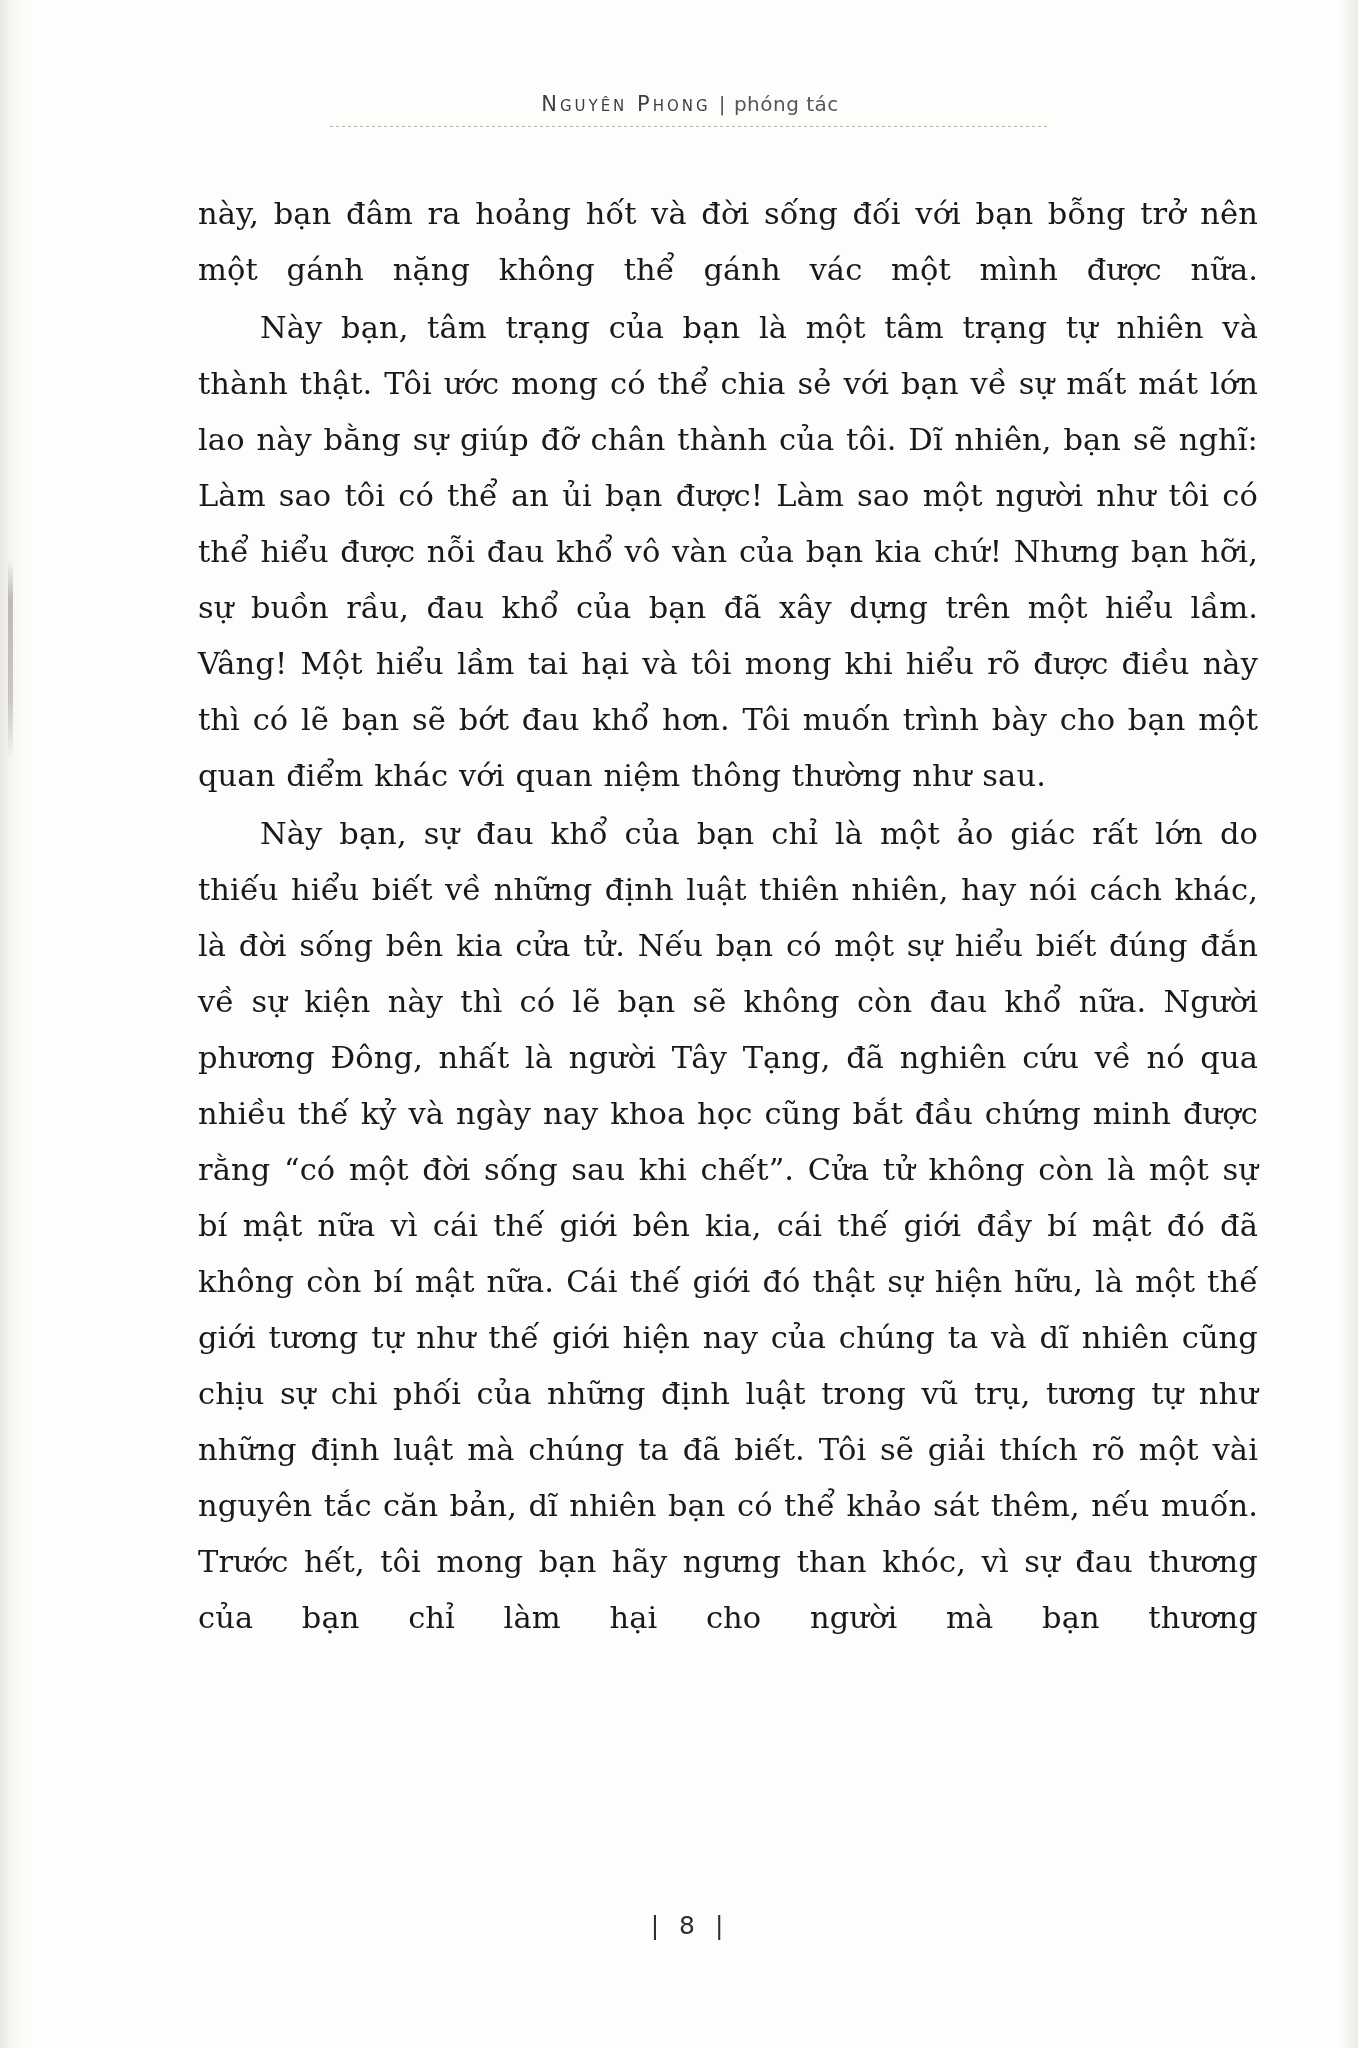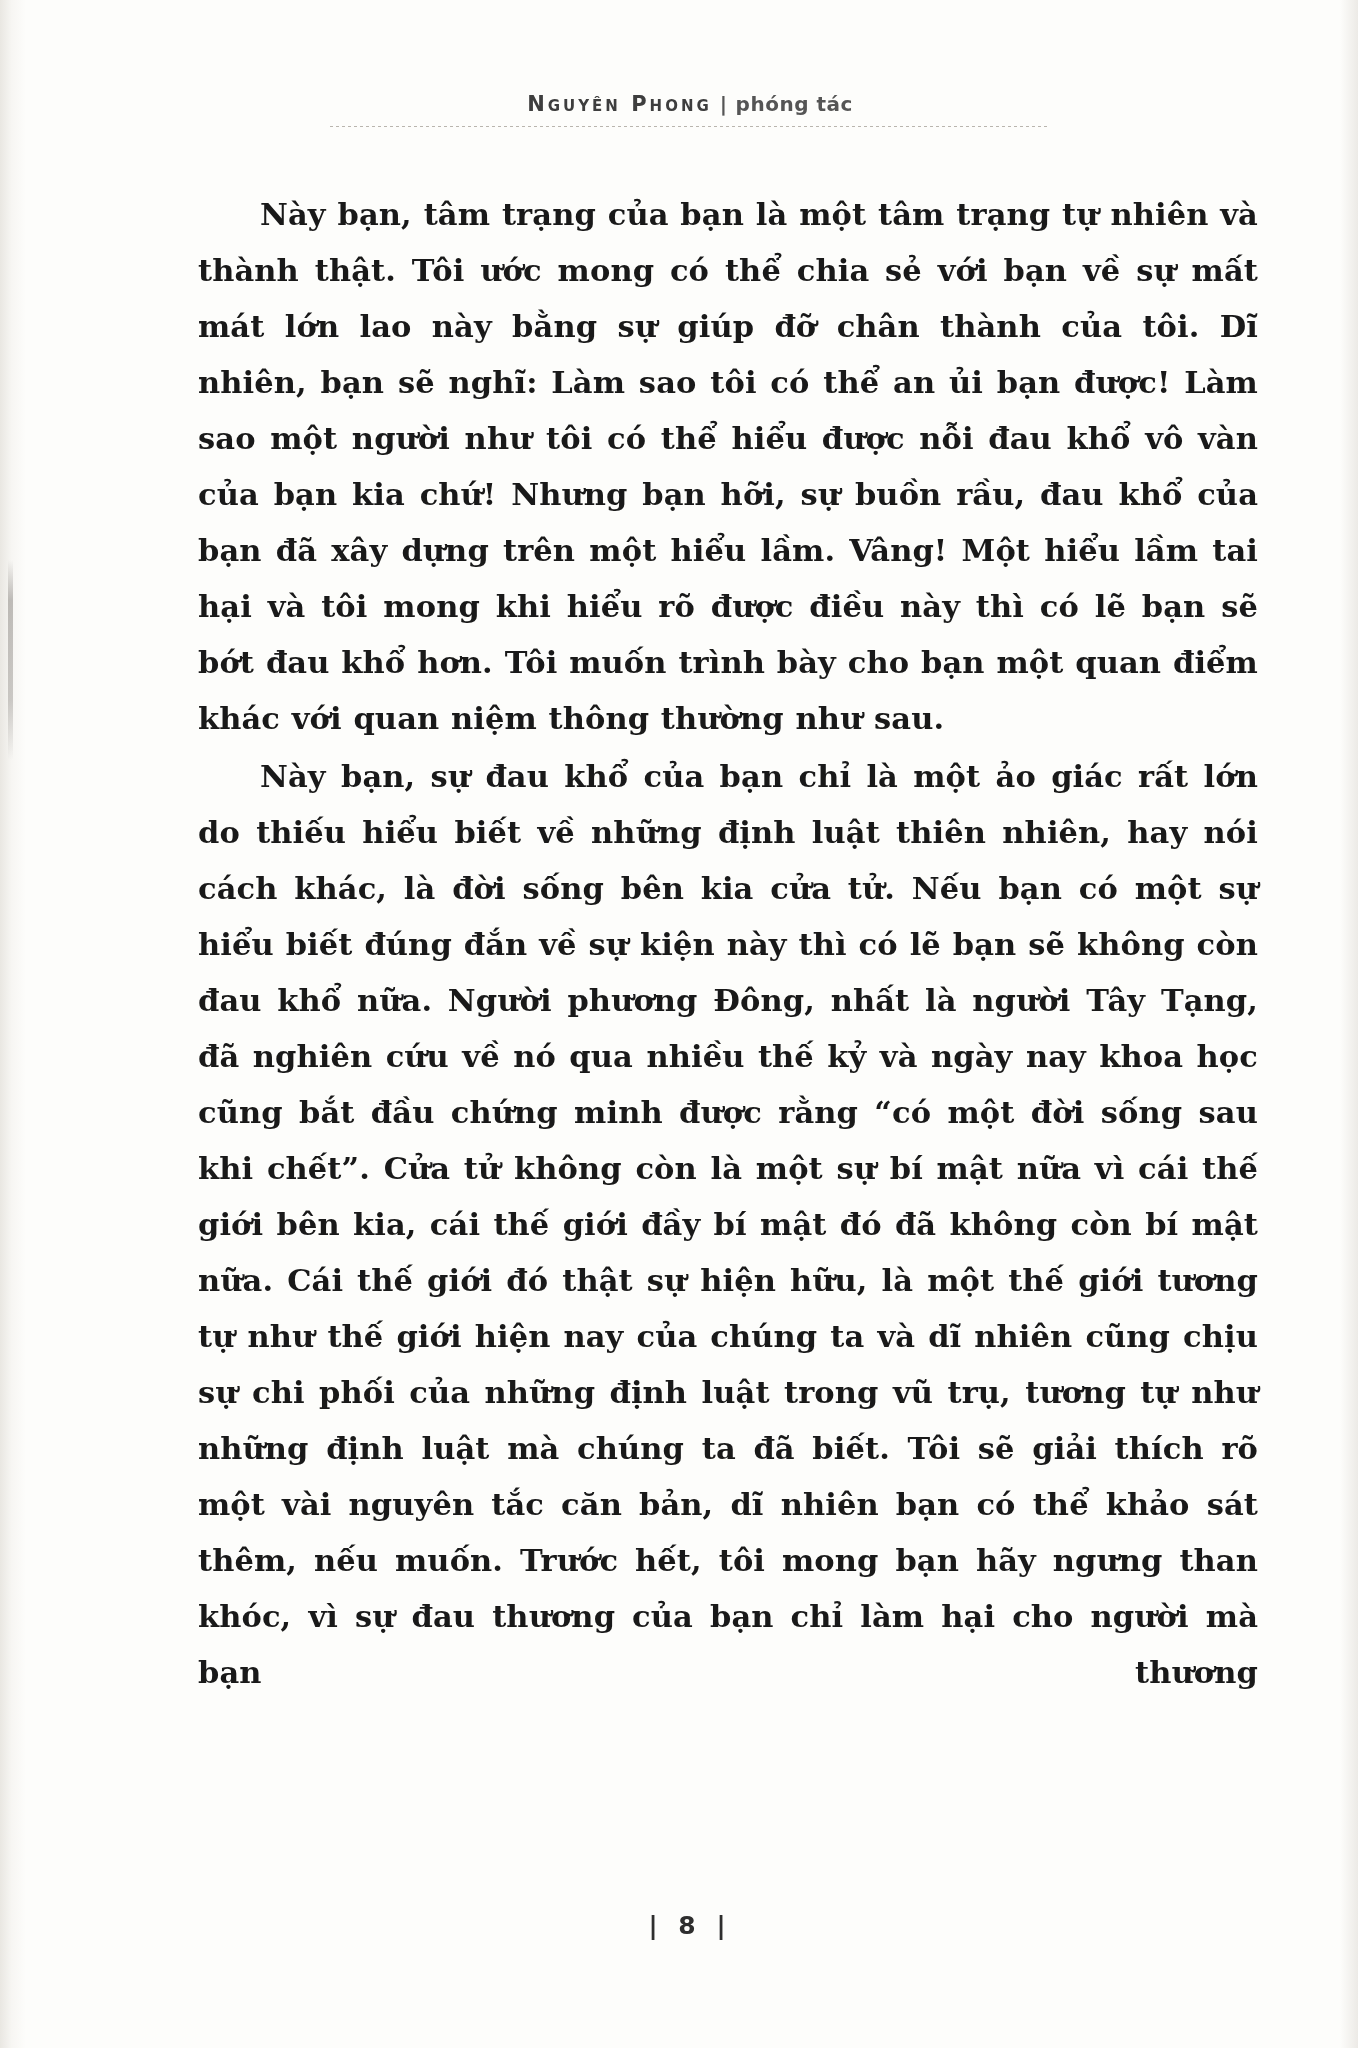--- a/index.html
+++ b/index.html
@@ -50,21 +50,20 @@
     background: linear-gradient(to left, #eceae6 0%, #fdfdfb 100%);
     pointer-events: none;
   }
 
   .content {
     position: absolute;
     left: 190px;
     top: 0;
     width: 1080px;
     height: 2048px;
-    font-weight: bold;
   }
 
   
   .running-head {
     position: absolute;
     top: 92px;
     left: 0;
     width: 1000px;
     text-align: center;
   }
@@ -151,20 +150,21 @@
   <div class="content">
 
     <div class="running-head">
       <span class="running-head-text">
         <span class="rh-author">Nguyên Phong</span><span class="rh-sep">|</span><span class="rh-role">phóng tác</span>
       </span>
     </div>
     <div class="head-rule"></div>
 
     <div class="body-text">
+      <p class="para last-line-justify">này, bạn đâm ra hoảng hốt và đời sống đối với bạn bỗng trở nên một gánh nặng không thể gánh vác một mình được nữa.</p>
       <p class="para indent">Này bạn, tâm trạng của bạn là một tâm trạng tự nhiên và thành thật. Tôi ước mong có thể chia sẻ với bạn về sự mất mát lớn lao này bằng sự giúp đỡ chân thành của tôi. Dĩ nhiên, bạn sẽ nghĩ: Làm sao tôi có thể an ủi bạn được! Làm sao một người như tôi có thể hiểu được nỗi đau khổ vô vàn của bạn kia chứ! Nhưng bạn hỡi, sự buồn rầu, đau khổ của bạn đã xây dựng trên một hiểu lầm. Vâng! Một hiểu lầm tai hại và tôi mong khi hiểu rõ được điều này thì có lẽ bạn sẽ bớt đau khổ hơn. Tôi muốn trình bày cho bạn một quan điểm khác với quan niệm thông thường như sau.</p>
       <p class="para indent last-line-justify">Này bạn, sự đau khổ của bạn chỉ là một ảo giác rất lớn do thiếu hiểu biết về những định luật thiên nhiên, hay nói cách khác, là đời sống bên kia cửa tử. Nếu bạn có một sự hiểu biết đúng đắn về sự kiện này thì có lẽ bạn sẽ không còn đau khổ nữa. Người phương Đông, nhất là người Tây Tạng, đã nghiên cứu về nó qua nhiều thế kỷ và ngày nay khoa học cũng bắt đầu chứng minh được rằng “có một đời sống sau khi chết”. Cửa tử không còn là một sự bí mật nữa vì cái thế giới bên kia, cái thế giới đầy bí mật đó đã không còn bí mật nữa. Cái thế giới đó thật sự hiện hữu, là một thế giới tương tự như thế giới hiện nay của chúng ta và dĩ nhiên cũng chịu sự chi phối của những định luật trong vũ trụ, tương tự như những định luật mà chúng ta đã biết. Tôi sẽ giải thích rõ một vài nguyên tắc căn bản, dĩ nhiên bạn có thể khảo sát thêm, nếu muốn. Trước hết, tôi mong bạn hãy ngưng than khóc, vì sự đau thương của bạn chỉ làm hại cho người mà bạn thương</p>
     </div>
 
     <div class="folio">
       <span class="folio-inner">| 8 |</span>
     </div>
 
   </div>
 </div>

